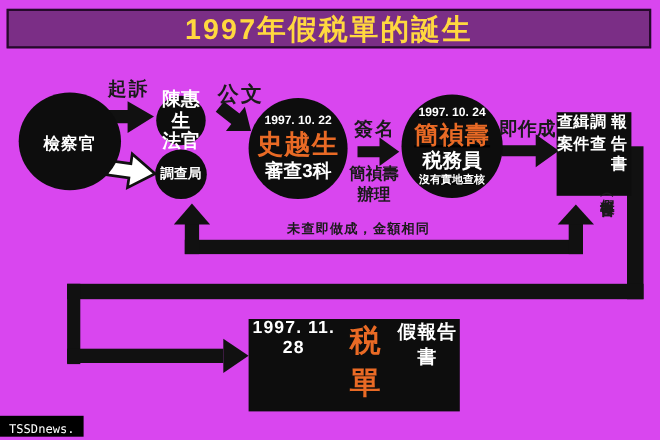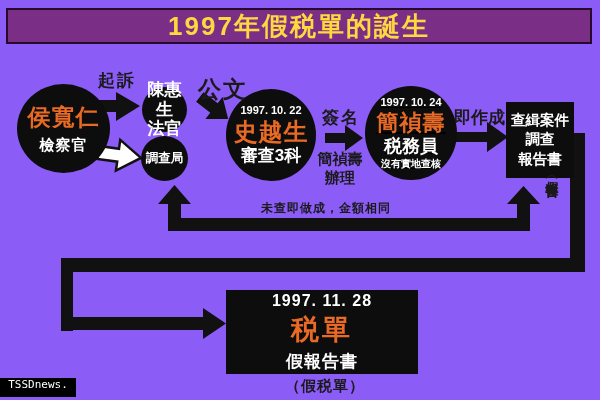--- a/index.html
+++ b/index.html
@@ -1,21 +1,21 @@
 <!DOCTYPE html>
 <html><head>
 <meta charset="utf-8">
 <style>
   html,body{margin:0;padding:0;}
   body{
     font-family:"Liberation Sans","DejaVu Sans",sans-serif;
     background:#ffffff;
   }
   .stage{
-    position:relative;width:600px;height:400px;background:#8b5cf6;
+    position:relative;width:600px;height:400px;background:#d946ef;
     overflow:hidden;font-weight:bold;
   }
   
   .banner{
     position:absolute;left:6px;top:8px;width:586px;height:36px;
     background:#7B2E86;border:2px solid #26092c;box-sizing:border-box;
     display:flex;align-items:center;justify-content:center;
   }
   .banner-title{
     color:#FFD83F;font-size:26px;letter-spacing:2px;line-height:1;
@@ -38,48 +38,48 @@
   .c-shi .name{color:#E96A25;font-size:24px;letter-spacing:1px;margin:1px 0;text-align:right;}
   .c-shi .role{color:#ffffff;font-size:17px;}
   .c-jian{left:365px;top:86px;width:92px;height:94px;text-decoration:underline;}
   .c-jian .date{color:#ffffff;font-size:11px;}
   .c-jian .name{color:#E96A25;font-size:22px;letter-spacing:1px;margin:1px 0;}
   .c-jian .role{color:#ffffff;font-size:18px;}
   .c-jian .note{color:#ffffff;font-size:10px;margin-top:1px;}
   
   .box{
     position:absolute;background:#0d0d0d;color:#ffffff;
-    display:flex;flex-direction:column;align-items:center;justify-content:center;
+    display:flex;flex-direction:row;align-items:flex-start;justify-content:center;
     text-align:center;
   }
   .b-report{left:506px;top:102px;width:68px;height:76px;font-size:14.5px;line-height:1.35;}
   .b-tax{left:226px;top:290px;width:192px;height:84px;}
   .b-tax .date{font-size:16px;letter-spacing:1px;}
   .b-tax .name{color:#E96A25;font-size:28px;letter-spacing:3px;margin:1px 0;}
   .b-tax .caption{font-size:17px;letter-spacing:1px;}
   
   .lbl{position:absolute;color:#1a1a1a;line-height:1.2;}
   .l-prosecute{left:98px;top:71px;font-size:17px;letter-spacing:2px;}
-  .l-doc{left:198px;top:76px;font-size:23px;letter-spacing:2px;}
+  .l-doc{left:198px;top:76px;font-size:19px;letter-spacing:2px;}
   .l-sign{left:322px;top:108px;font-size:17px;letter-spacing:2px;}
   .l-handled{left:312px;top:150px;width:56px;text-align:center;font-size:15px;line-height:1.25;}
   .l-made{left:454px;top:108px;font-size:17px;}
   .l-return{left:261px;top:201px;font-size:12px;letter-spacing:1px;}
   .l-fakereport{
     left:544px;top:170px;height:92px;font-size:13px;
     writing-mode:vertical-rl;text-orientation:mixed;letter-spacing:1px;
   }
   .l-faketax{left:226px;top:377px;width:198px;text-align:center;font-size:15px;letter-spacing:1px;}
   
   .arrows{position:absolute;left:0;top:0;width:600px;height:400px;}
   
   .watermark{
     position:absolute;left:0;top:378px;width:76px;height:19px;background:#000000;
     color:#ffffff;font-family:"DejaVu Sans Mono","Liberation Mono",monospace;
-    font-size:11px;font-weight:normal;display:flex;align-items:flex-start;justify-content:center;
+    font-size:11px;font-weight:normal;display:flex;align-items:flex-end;justify-content:center;
   }
 </style>
 </head>
 <body>
 
 <div class="stage">
 
   <div class="banner">
     <span class="banner-title">1997年假税單的誕生</span>
   </div>
@@ -107,21 +107,20 @@
     <g fill="#111111">
       <rect x="570" y="133" width="15" height="139"></rect>
       <rect x="61" y="258" width="524" height="14"></rect>
       <rect x="61" y="258" width="12" height="73"></rect>
       <rect x="61" y="317" width="142" height="13"></rect>
       <polygon points="203,308 226,323.5 203,339"></polygon>
     </g>
   </svg>
 
   <div class="node-circle c-hou">
-    <div class="name">侯寬仁</div>
     <div class="role">檢察官</div>
   </div>
 
   <div class="node-circle c-chen">
     <div class="t">陳惠生</div>
     <div class="t">法官</div>
   </div>
 
   <div class="node-circle c-bureau">
     <div class="t">調查局</div>
@@ -155,19 +154,18 @@
   <div class="lbl l-prosecute">起訴</div>
   <div class="lbl l-doc">公文</div>
   <div class="lbl l-sign">簽名</div>
   <div class="lbl l-handled">
     <div>簡禎壽</div>
     <div>辦理</div>
   </div>
   <div class="lbl l-made">即作成</div>
   <div class="lbl l-return">未查即做成，金額相同</div>
   <div class="lbl l-fakereport">（假報告書）</div>
-  <div class="lbl l-faketax">（假税單）</div>
 
   <div class="watermark">
     <span>TSSDnews.</span>
   </div>
 
 </div>
 
 </body></html>

